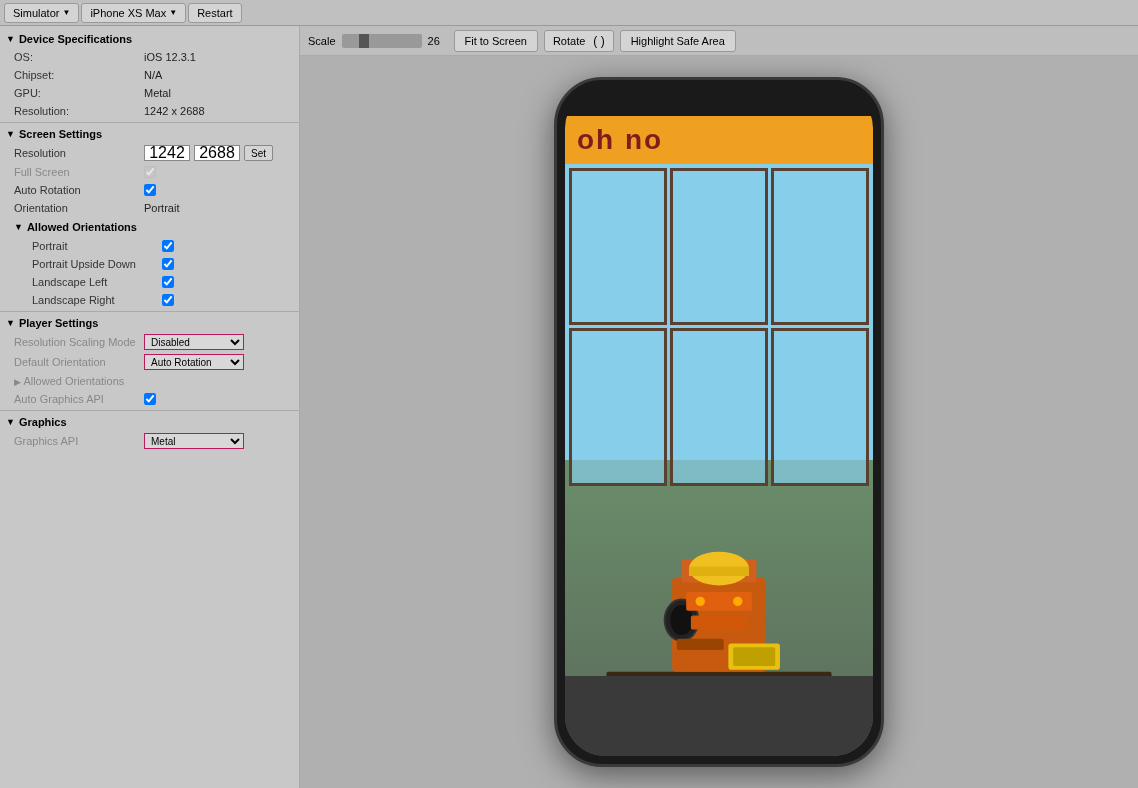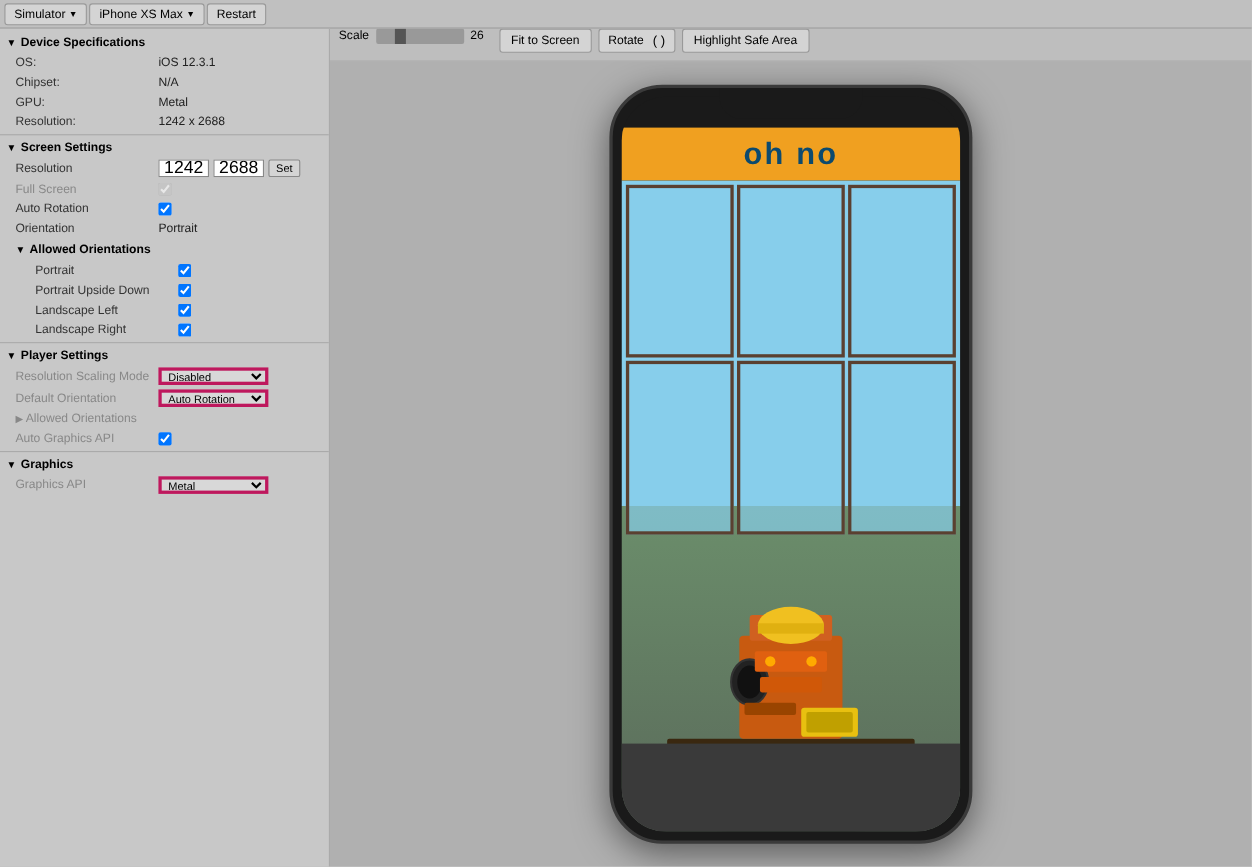--- a/index.html
+++ b/index.html
@@ -128,40 +128,41 @@
     }
 
     .select-wrap {
       display: flex;
       align-items: center;
       gap: 2px;
     }
     .small-select {
       height: 16px;
       font-size: 10px;
-      border: 3px solid #be185d;
+      border: 1px solid #be185d;
       background: #d8d8d8;
       padding: 0 2px;
       min-width: 100px;
     }
 
     
     .right-panel {
       flex: 1;
       display: flex;
       flex-direction: column;
       overflow: hidden;
     }
 
     
     .toolbar {
       height: 30px;
       background: #bebebe;
       border-bottom: 1px solid #aaa;
       display: flex;
+      align-items: center;
       padding: 0 8px;
       gap: 6px;
       flex-shrink: 0;
     }
     .scale-label { font-size: 11px; }
     .scale-slider {
       width: 80px;
       height: 14px;
       -webkit-appearance: none;
       appearance: none;
@@ -252,24 +253,24 @@
       width: 100%;
       height: 100%;
       position: relative;
       display: flex;
       flex-direction: column;
     }
 
     .game-header-bar {
       background: #f0a020;
       padding: 8px 12px;
-      text-align: center;
+      text-align: left;
       font-size: 28px;
       font-weight: bold;
-      color: #0c4a6e;
+      color: #7f1d1d;
       letter-spacing: 2px;
       margin-top: 28px;
       z-index: 5;
       position: relative;
     }
 
     .game-scene {
       flex: 1;
       background: linear-gradient(180deg, #87CEEB 0%, #87CEEB 50%, #6B8E6B 50%, #5a6a5a 100%);
       position: relative;

